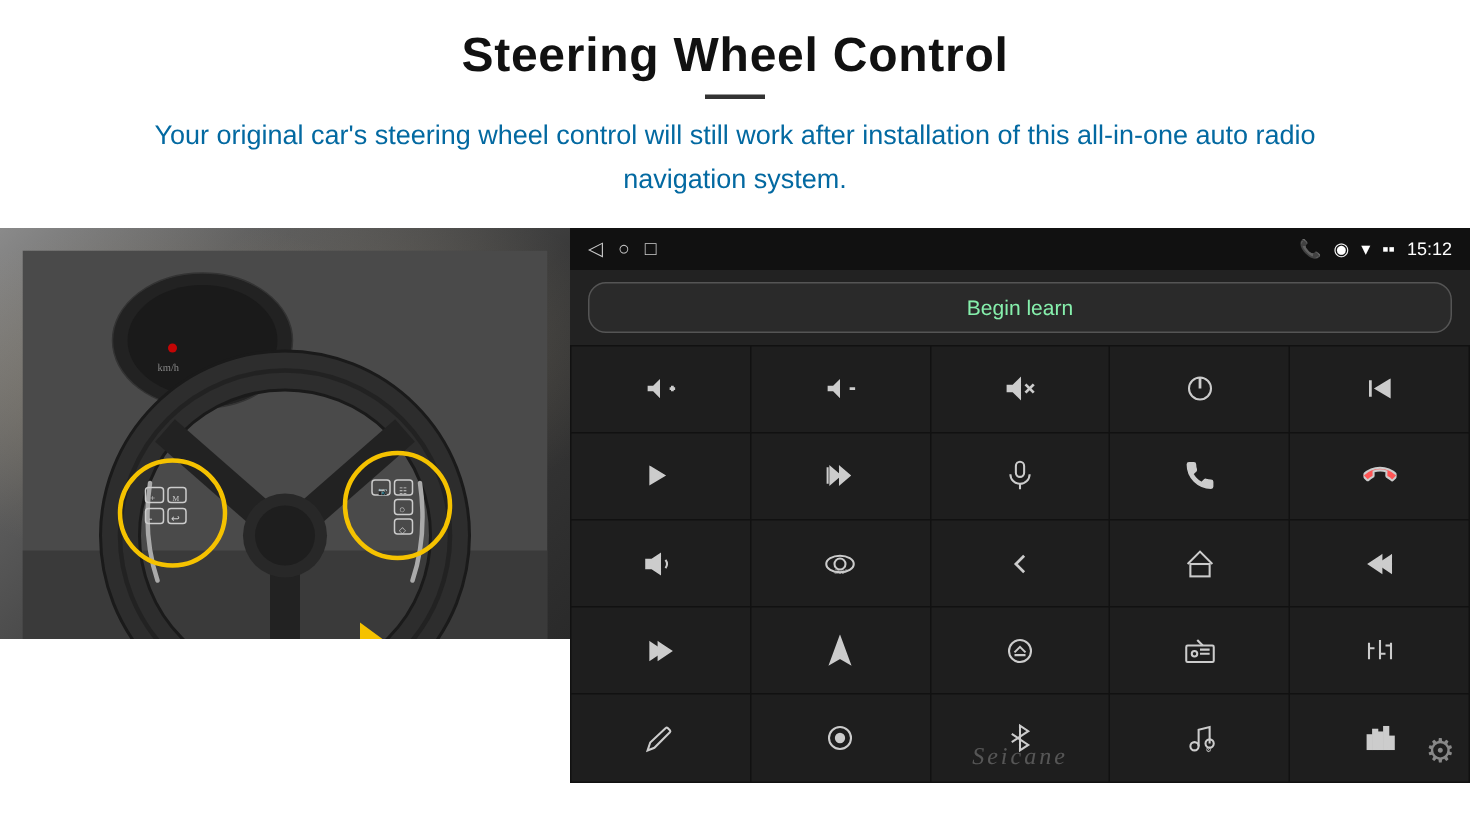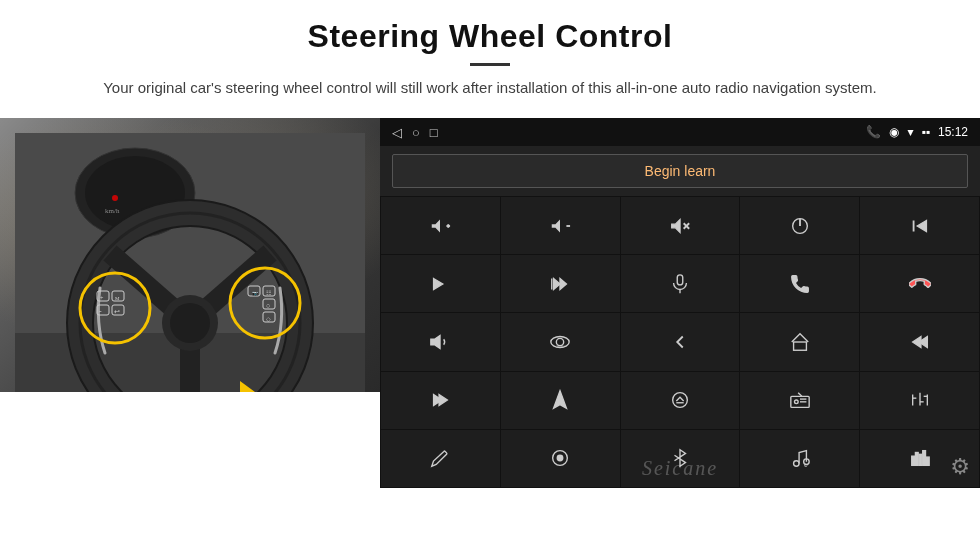--- a/index.html
+++ b/index.html
@@ -35,22 +35,22 @@
     }
 
     .title-divider {
       width: 40px;
       height: 3px;
       background: #333;
       margin: 8px auto 10px;
     }
 
     .subtitle {
-      font-size: 15px;
-      color: #404040;
+      font-size: 18px;
+      color: #0369a1;
       line-height: 1.6;
       max-width: 780px;
       margin: 0 auto;
       font-family: Arial, sans-serif;
     }
 
     .content-row {
       display: flex;
       width: 980px;
       height: 370px;
@@ -118,27 +118,27 @@
     
     .begin-learn-area {
       padding: 8px 12px;
       background: #222;
     }
 
     .begin-learn-btn {
       width: 100%;
       background: #2a2a2a;
       border: 1px solid #555;
-      color: #fdba74;
+      color: #86efac;
       font-size: 14px;
       padding: 8px;
       text-align: center;
       font-family: Arial, sans-serif;
       cursor: pointer;
-      border-radius: 2px;
+      border-radius: 12px;
     }
 
     
     .control-grid {
       flex: 1;
       display: grid;
       grid-template-columns: repeat(5, 1fr);
       grid-template-rows: repeat(5, 1fr);
       gap: 1px;
       background: #111;
@@ -164,21 +164,21 @@
       stroke-width: 1.5;
     }
 
     
     .seicane-watermark {
       position: absolute;
       bottom: 8px;
       left: 50%;
       transform: translateX(-50%);
       color: rgba(255,255,255,0.25);
-      font-size: 20px;
+      font-size: 16px;
       font-style: italic;
       font-family: Georgia, serif;
       letter-spacing: 2px;
       pointer-events: none;
     }
 
     .android-screen-wrapper {
       position: relative;
       width: 600px;
       height: 370px;

